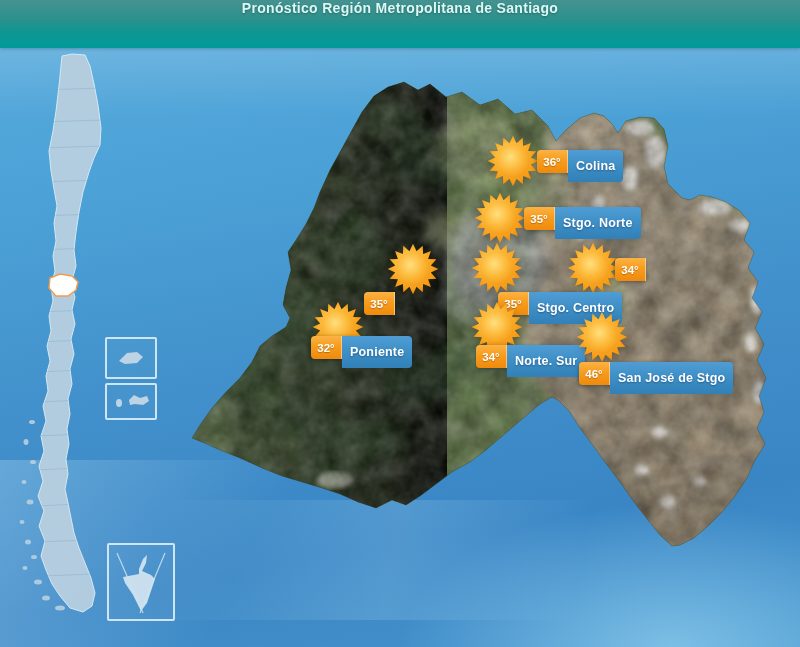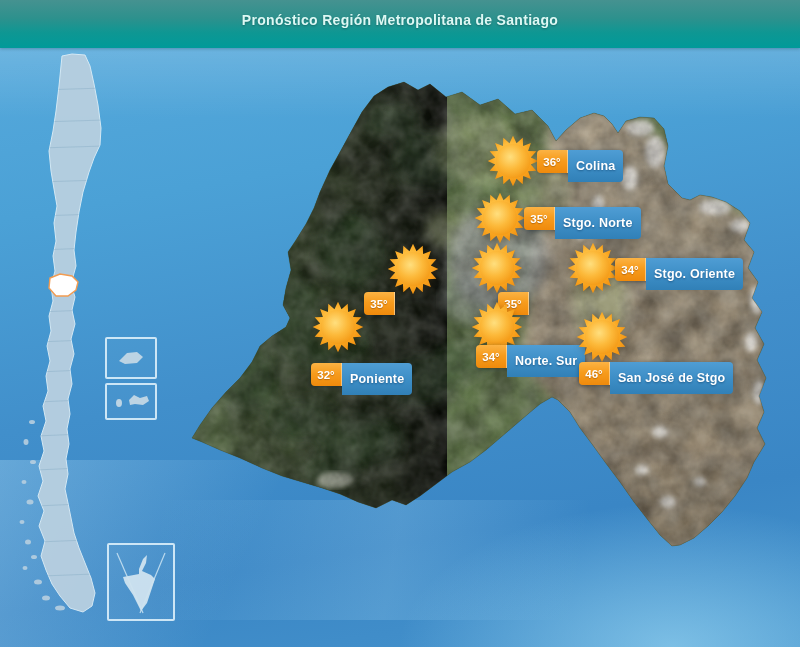--- a/index.html
+++ b/index.html
@@ -16,21 +16,21 @@
     background:linear-gradient(115deg,rgba(200,235,252,.28),rgba(200,235,252,0) 70%);}
   .streak.top{left:0;top:48px;width:800px;height:70px;
     background:linear-gradient(rgba(255,255,255,.14),rgba(255,255,255,0));}
   .streak.mid{left:160px;top:500px;width:520px;height:120px;
     background:linear-gradient(100deg,rgba(255,255,255,0),rgba(190,232,250,.18) 45%,rgba(255,255,255,0) 80%);}
 
   
   .titlebar{
     position:absolute;left:0;top:0;width:800px;height:48px;
     background:linear-gradient(to bottom,#459290 0%,#2d918d 38%,#0e9793 68%,#009a99 100%);
-    display:flex;align-items:center;justify-content:center;
+    display:flex;align-items:flex-start;justify-content:center;
     box-shadow:0 1px 3px rgba(0,30,40,.25);
   }
   .titlebar .title{
     color:#ddf8f4;font-size:14px;font-weight:bold;letter-spacing:.3px;
     padding-bottom:8px;text-shadow:0 1px 2px rgba(0,40,40,.35);
   }
 
   
   .locator{position:absolute;left:10px;top:50px;width:100px;height:590px;}
   .inset{position:absolute;border:2px solid rgba(228,244,253,.85);border-radius:2px;background:rgba(255,255,255,.03);}
@@ -267,21 +267,20 @@
   </div>
 
   <div>
     <div class="sun" style="left:566px;top:241px">
         <svg>
           <use href="#sunIcon"></use>
         </svg>
       </div>
     <div class="wx-label" style="left:615px;top:258px">
       <span class="temp">34°</span>
-      <span class="city">Stgo. Oriente</span>
     </div>
   </div>
 
   <div>
     <div class="sun" style="left:386px;top:242px">
         <svg>
           <use href="#sunIcon"></use>
         </svg>
       </div>
     <div class="wx-label" style="left:364px;top:292px">
@@ -290,30 +289,31 @@
   </div>
 
   <div>
     <div class="sun" style="left:470px;top:241px">
         <svg>
           <use href="#sunIcon"></use>
         </svg>
       </div>
     <div class="wx-label" style="left:498px;top:292px">
       <span class="temp">35°</span>
+      <span class="city">Stgo. Centro</span>
     </div>
   </div>
 
   <div>
     <div class="sun" style="left:311px;top:300px">
         <svg>
           <use href="#sunIcon"></use>
         </svg>
       </div>
-    <div class="wx-label" style="left:311px;top:363px">
+    <div class="wx-label" style="left:311px;top:336px">
       <span class="temp">32°</span>
       <span class="city">Poniente</span>
     </div>
   </div>
 
   <div>
     <div class="sun" style="left:470px;top:300px">
         <svg>
           <use href="#sunIcon"></use>
         </svg>

